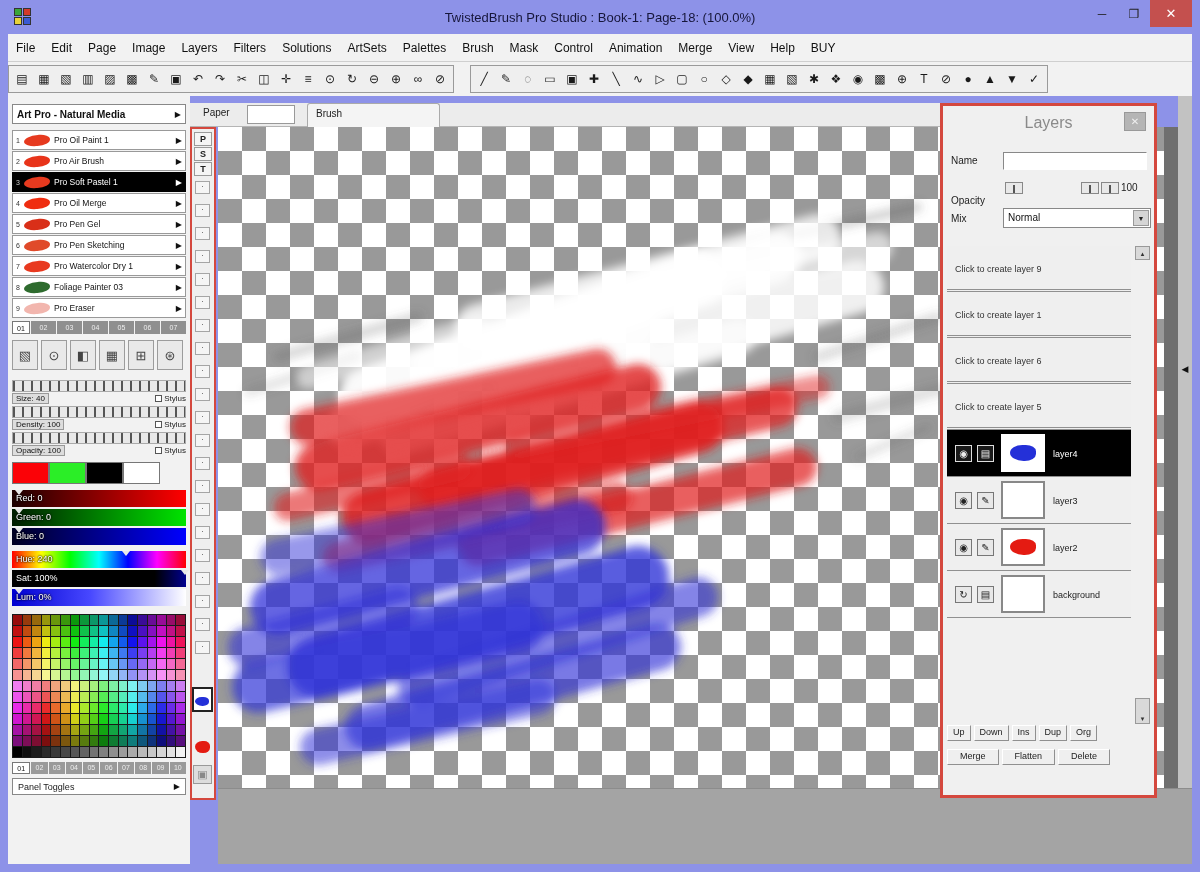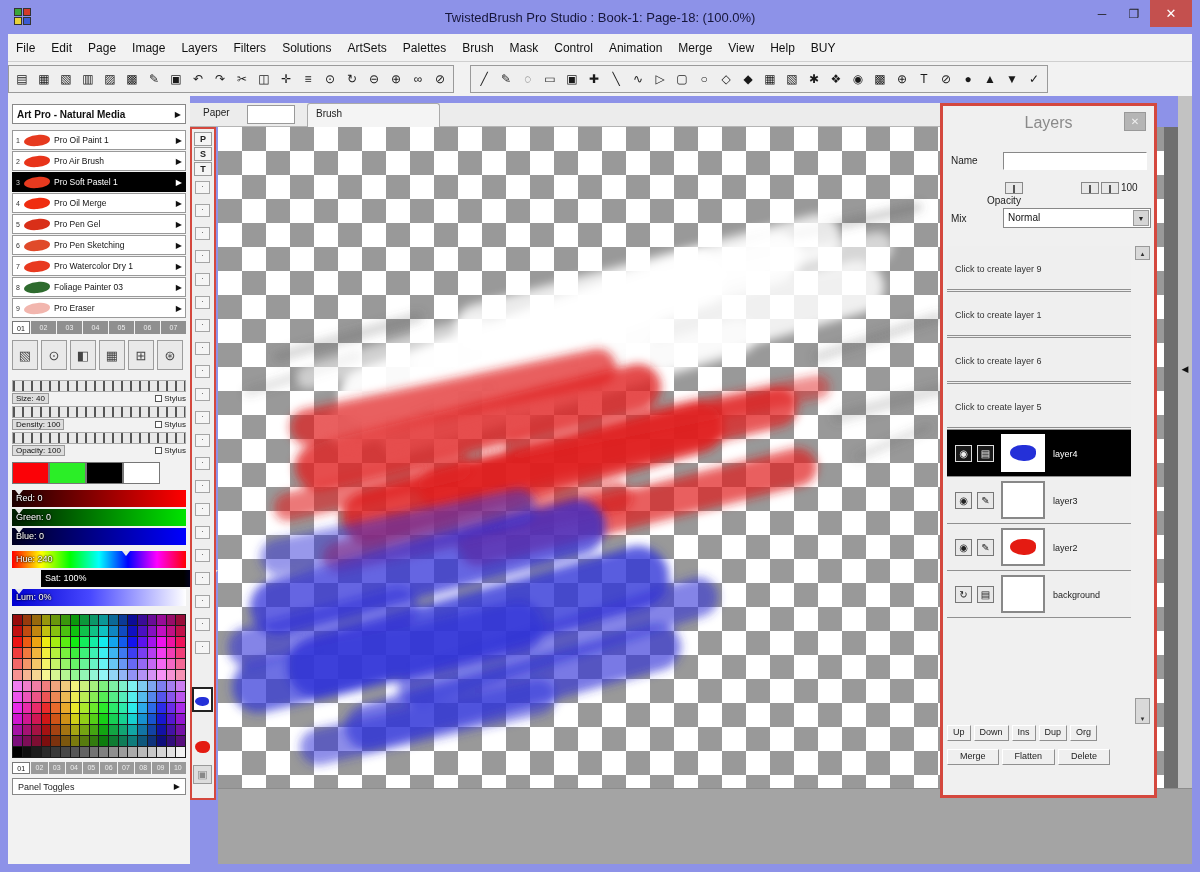--- a/index.html
+++ b/index.html
@@ -49,21 +49,21 @@
   .stylus .cb{width:7px;height:7px;border:1px solid #555;background:#fff;}
   .stylus .sl{font-size:8px;color:#222;}
   .swatches{position:absolute;left:4px;top:366px;display:flex;}
   .swatch{width:37px;height:22px;border:1px solid #777;}
   .cbar{position:absolute;left:4px;width:174px;height:17px;font-size:9px;color:#fff;line-height:17px;padding-left:4px;text-shadow:0 0 2px #000,0 0 2px #000;}
   .cbar .mk{position:absolute;top:0;width:0;height:0;border-left:4px solid transparent;border-right:4px solid transparent;border-top:5px solid #e8e8e8;}
   .grad-red{background:linear-gradient(to right,#1c0000,#ff0000);}
   .grad-green{background:linear-gradient(to right,#001c00,#00e400);}
   .grad-blue{background:linear-gradient(to right,#000020,#0000ff);}
   .grad-hue{background:linear-gradient(to right,#f00,#ff0,#0f0,#0ff,#00f,#f0f,#f00);}
-  .grad-sat{background:linear-gradient(to right,#000 0%,#000 82%,#000090);margin-left:29px;}
+  .grad-sat{background:linear-gradient(to right,#000 0%,#000 82%,#000090);}
   .grad-lum{background:linear-gradient(to right,#0000d0,#4848ff 45%,#ffffff);}
   .palette{position:absolute;left:4px;top:518px;width:174px;display:grid;grid-template-columns:repeat(18,1fr);gap:1px;background:#1a1a1a;border:1px solid #1a1a1a;}
   .palette div{height:10px;}
   .pal-tabs{position:absolute;left:4px;top:666px;width:174px;display:flex;gap:1px;}
   .pal-tabs .pg{flex:1;height:12px;background:#9a9a9a;color:#eee;font-size:7px;text-align:center;line-height:12px;}
   .pal-tabs .pg.active{background:#fff;color:#111;border:1px solid #777;}
   .panel-toggles{position:absolute;left:4px;top:682px;width:174px;height:17px;background:#fff;border:1px solid #888;display:flex;align-items:center;padding:0 5px;}
   .panel-toggles .t{flex:1;font-size:9px;color:#222;}
   
   .strip{position:absolute;left:190px;top:127px;width:26px;height:673px;border:2px solid #d4483e;background:#efefef;}
@@ -670,21 +670,21 @@
 
   <div class="rightedge-dark"></div>
   <div class="rightedge-light"></div>
   <div class="edge-arrow">◀</div>
 
   <div class="layerspanel">
     <div class="lp-title">Layers</div>
     <div class="lp-close">✕</div>
     <span class="lp-label" style="top:49px;">Name</span>
     <input class="lp-name-input" value="" style="">
-    <span class="lp-label" style="top:89px;margin-left:36px;">Opacity</span>
+    <span class="lp-label" style="top:89px;">Opacity</span>
     <div class="lp-thumbbox" style="left:62px;top:76px;"></div>
     <div class="lp-thumbbox" style="left:138px;top:76px;"></div>
     <div class="lp-thumbbox" style="left:158px;top:76px;"></div>
     <span class="lp-opacity-val">100</span>
     <span class="lp-label" style="top:107px;">Mix</span>
     <div class="lp-mix-box">
       <span>Normal</span>
       <div class="lp-mix-btn">▼</div>
     </div>
     <div class="lp-list" id="lplist">

